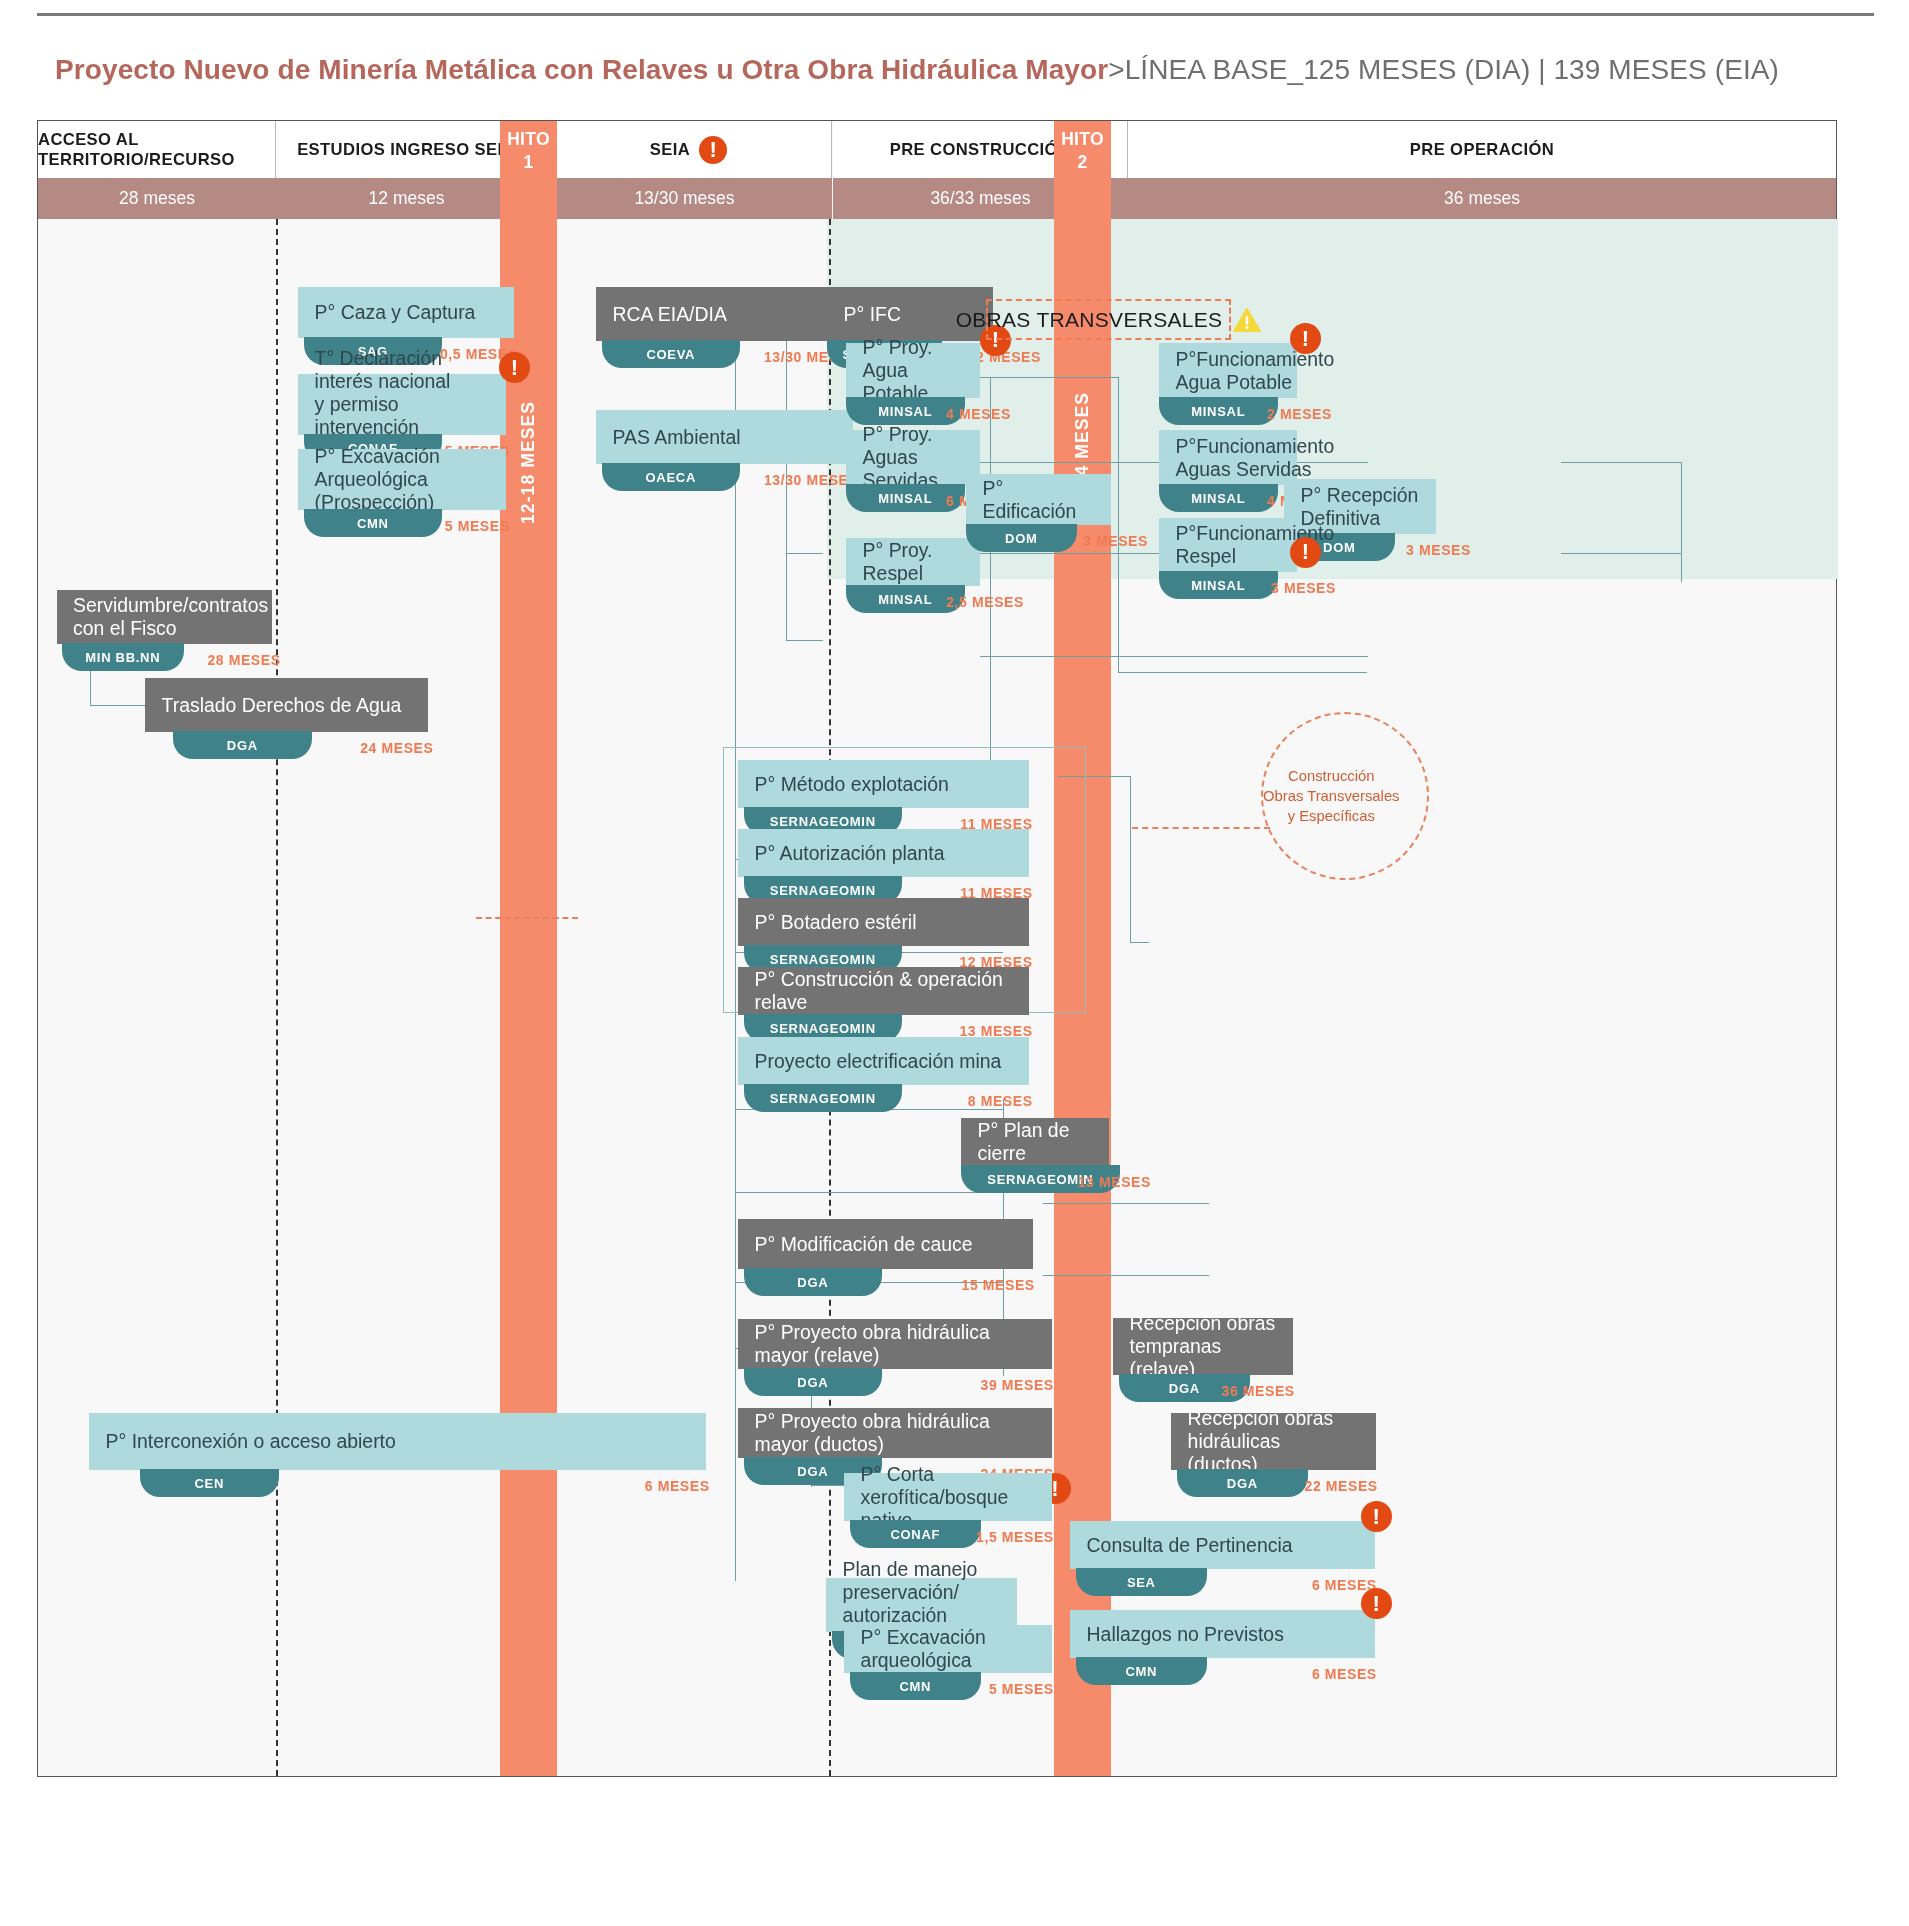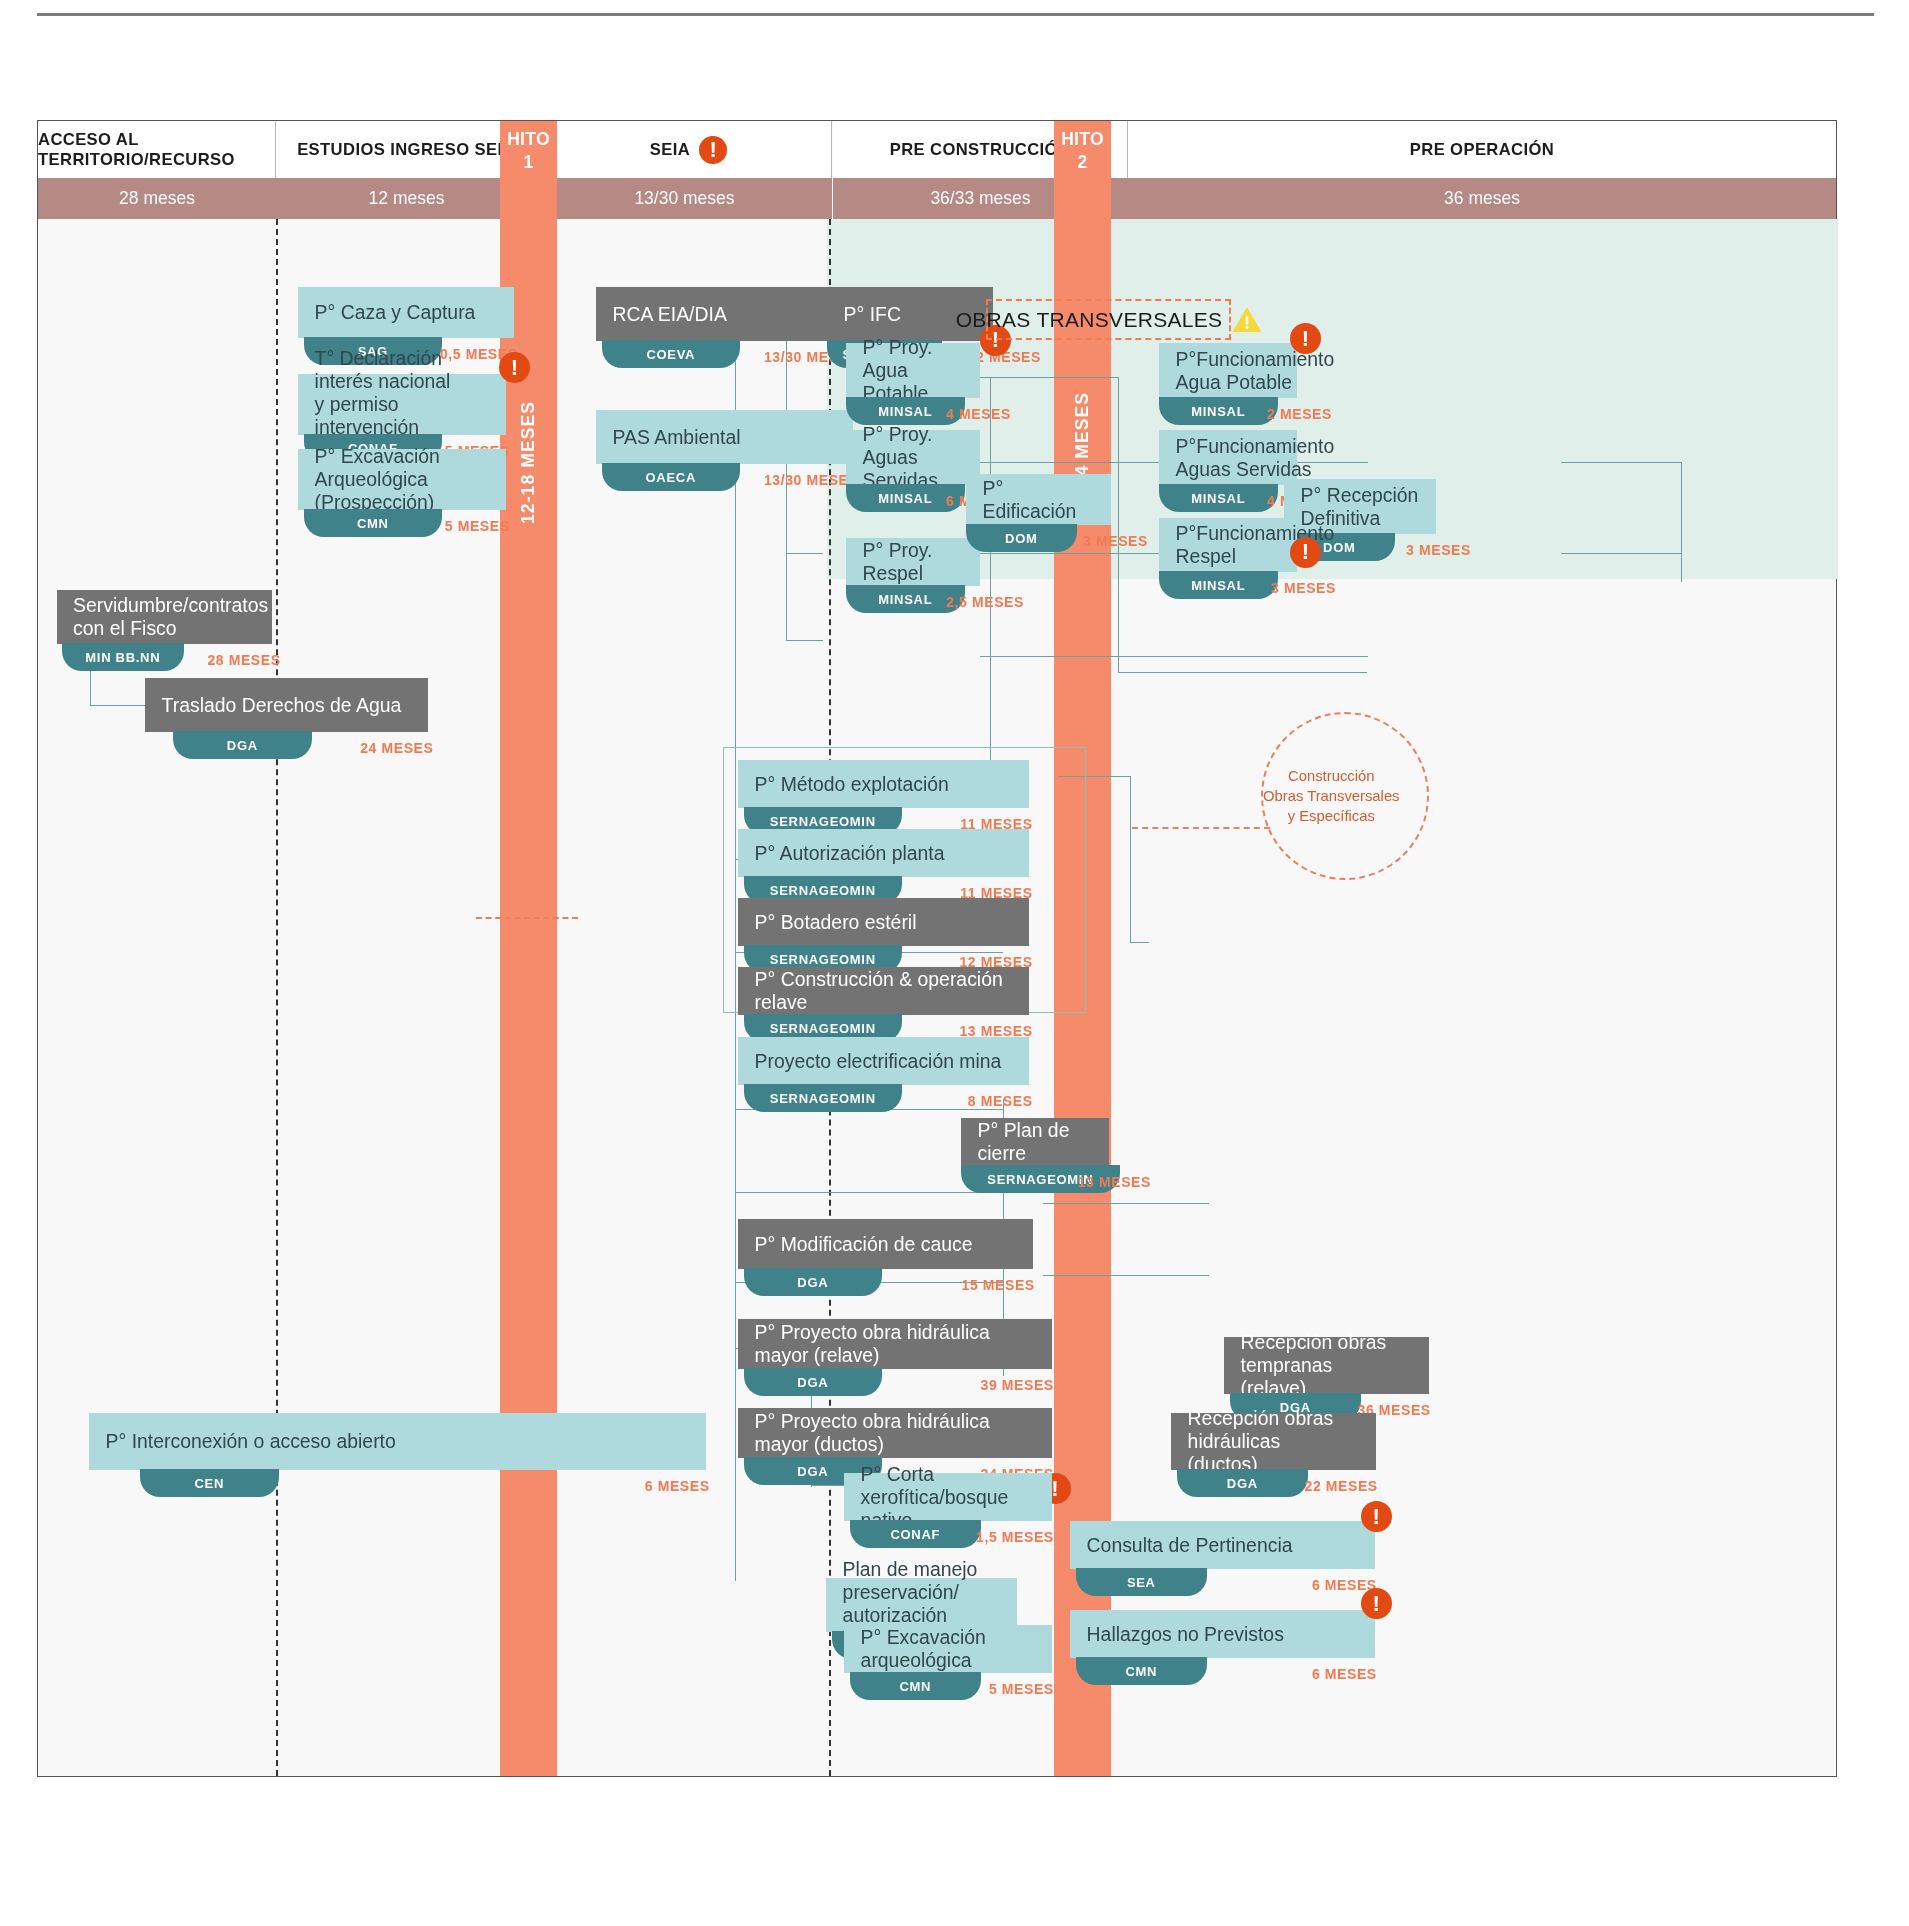--- a/index.html
+++ b/index.html
@@ -74,20 +74,23 @@
   .lnv{width:0.9px;}
   .ldash{position:absolute;border-top:2.8px dashed #e8815c;height:0;}
 </style>
 </head>
 <body>
 
 <div id="page">
 
   <div class="toprule"></div>
 
+  <div class="title">
+    <span class="b">Proyecto Nuevo de Minería Metálica con Relaves u Otra Obra Hidráulica Mayor</span><span class="n">&gt;LÍNEA BASE_125 MESES (DIA) |  139 MESES (EIA)</span>
+  </div>
 
   <div class="frame">
 
     <div class="tint" style="left:789px;top:98px;width:300px;height:360px;"></div>
     <div class="tint" style="left:1052px;top:98px;width:748px;height:360px;"></div>
 
     <div class="hdr" style="left:0;width:238px;">
       <span>ACCESO AL TERRITORIO/RECURSO</span>
       </div>
     <div class="hdr" style="left:238px;width:261px;">
@@ -514,21 +517,21 @@
     <div class="task" style="left:806px;top:1504px;width:208px;height:48px;">
       <div class="bar light">
           <div class="txt">P° Excavación arqueológica</div>
         </div>
       <div class="agency" style="min-width:102px;">
           <span>CMN</span>
         </div>
       <div class="dur" style="right:-1.8px;">5 MESES</div>
     </div>
 
-    <div class="task" style="left:1186px;top:1197px;width:205px;height:57px;margin-top:19px;">
+    <div class="task" style="left:1075px;top:1197px;width:180px;height:57px;">
       <div class="bar mid">
           <div class="txt w">
         <span>Recepción obras tempranas</span><br>
         <span>(relave)</span></div>
         </div>
       <div class="agency" style="min-width:102px;">
           <span>DGA</span>
         </div>
       <div class="dur" style="right:-1.8px;">36 MESES</div>
     </div>

